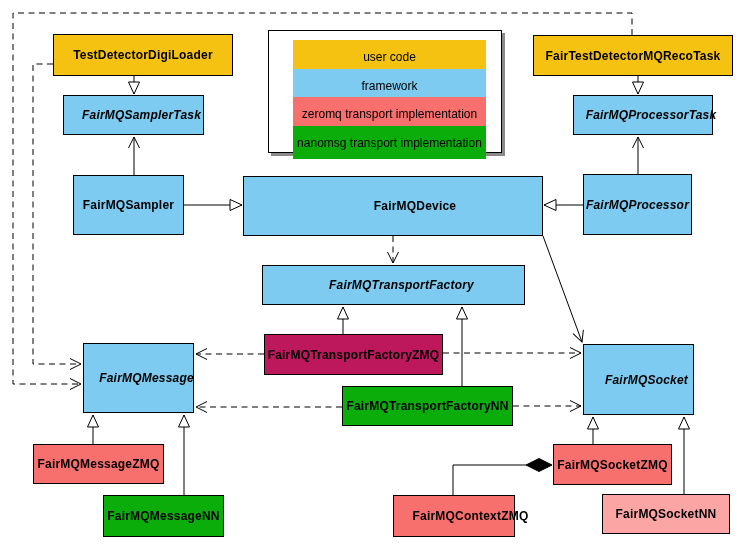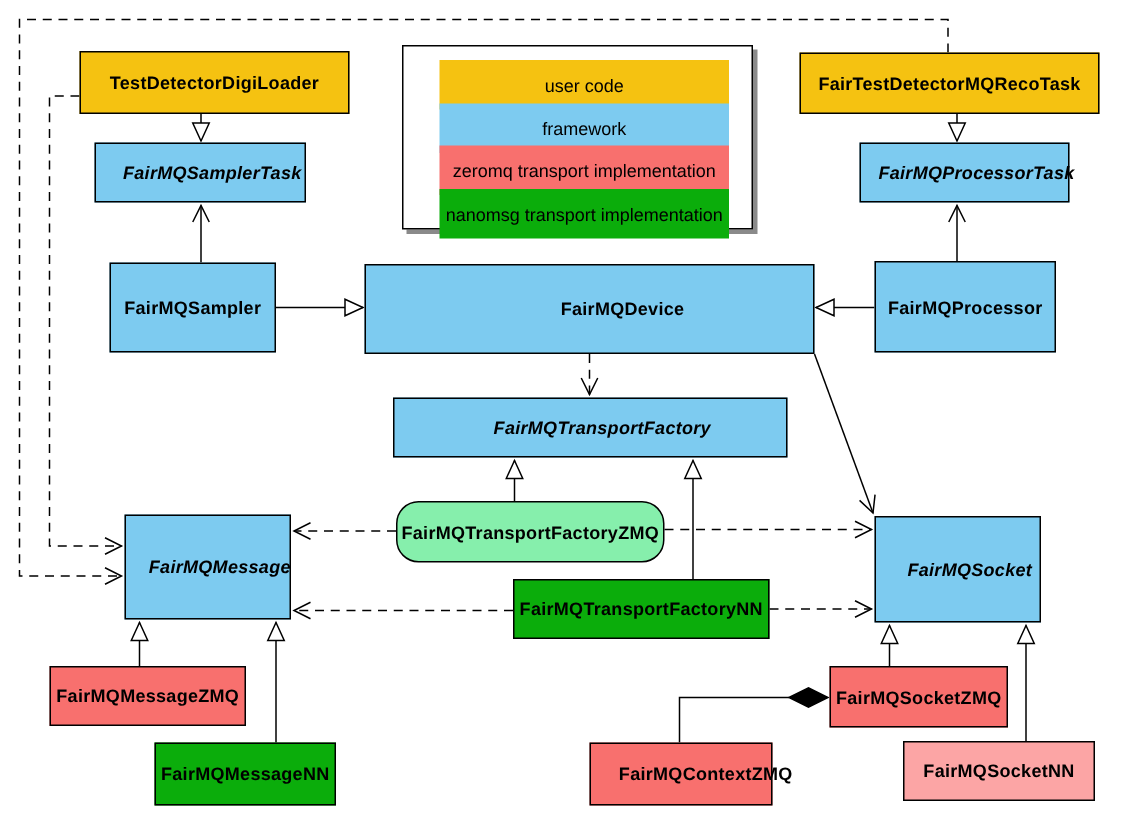--- a/index.html
+++ b/index.html
@@ -76,25 +76,25 @@
   </div>
 
   <div class="node" style="left: 53px; top: 34px; width: 180px; height: 42px; background-color: rgb(245, 194, 17);">TestDetectorDigiLoader</div>
   <div class="node" style="left: 533px; top: 35px; width: 200px; height: 41px; background-color: rgb(245, 194, 17);">FairTestDetectorMQRecoTask</div>
 
   <div class="node abstract" style="left: 63px; top: 95px; width: 141px; height: 40px; background-color: rgb(125, 203, 240);">FairMQSamplerTask</div>
   <div class="node abstract" style="left: 573px; top: 95px; width: 140px; height: 40px; background-color: rgb(125, 203, 240);">FairMQProcessorTask</div>
 
   <div class="node" style="left: 73px; top: 175px; width: 111px; height: 60px; background-color: rgb(125, 203, 240);">FairMQSampler</div>
   <div class="node" style="left: 243px; top: 176px; width: 300px; height: 60px; background-color: rgb(125, 203, 240); padding-left: 44px;">FairMQDevice</div>
-  <div class="node" style="left: 583px; top: 174px; width: 121px; height: 61px; background-color: rgb(125, 203, 240);">FairMQProcessor</div>
+  <div class="node" style="left: 583px; top: 174px; width: 109px; height: 61px; background-color: rgb(125, 203, 240); font-style: italic;">FairMQProcessor</div>
 
   <div class="node abstract" style="left: 262px; top: 265px; width: 263px; height: 40px; background-color: rgb(125, 203, 240);">FairMQTransportFactory</div>
 
-  <div class="node" style="left: 264px; top: 334px; width: 179px; height: 41px; background-color: #86efac; border-radius: 15px;">FairMQTransportFactoryZMQ</div>
+  <div class="node" style="left: 264px; top: 334px; width: 179px; height: 41px; background-color: #be185d;">FairMQTransportFactoryZMQ</div>
   <div class="node" style="left: 342px; top: 386px; width: 171px; height: 40px; background-color: rgb(11, 173, 11);">FairMQTransportFactoryNN</div>
 
   <div class="node abstract" style="left: 83px; top: 343px; width: 111px; height: 70px; background-color: rgb(125, 203, 240);">FairMQMessage</div>
   <div class="node abstract" style="left: 583px; top: 344px; width: 111px; height: 71px; background-color: rgb(125, 203, 240);">FairMQSocket</div>
 
   <div class="node" style="left: 33px; top: 444px; width: 131px; height: 40px; background-color: rgb(248, 112, 110);">FairMQMessageZMQ</div>
   <div class="node" style="left: 103px; top: 495px; width: 121px; height: 42px; background-color: rgb(11, 173, 11);">FairMQMessageNN</div>
 
   <div class="node" style="left: 393px; top: 495px; width: 122px; height: 42px; background-color: rgb(248, 112, 110); padding-left: 33px;">FairMQContextZMQ</div>
   <div class="node" style="left: 553px; top: 444px; width: 119px; height: 41px; background-color: rgb(248, 112, 110);">FairMQSocketZMQ</div>

